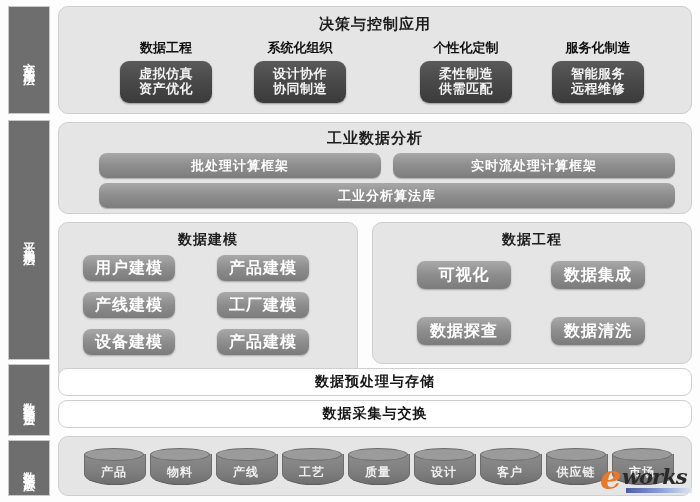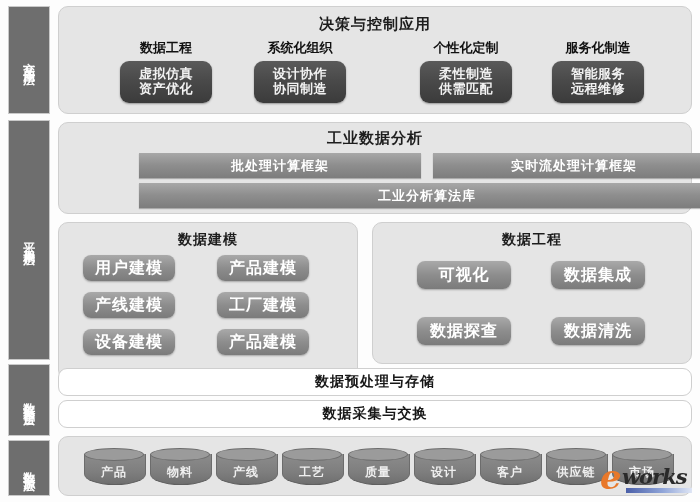--- a/index.html
+++ b/index.html
@@ -51,26 +51,26 @@
     background:linear-gradient(180deg,#5a5a5a 0%,#4a4a4a 45%,#3b3b3b 100%);
     box-shadow:0 1px 2px rgba(0,0,0,.35);
     letter-spacing:0.5px;
   }
   .dark-btn div{white-space:nowrap;}
 
   
   #ana-panel{left:58px;top:122px;width:634px;height:92px;}
   #ana-title{top:6px;font-size:15px;}
   .grey-bar{
-    position:absolute;border-radius:0;
+    position:absolute;border-radius:8px;
     background:linear-gradient(180deg,#a8a8a8 0%,#8e8e8e 48%,#7d7d7d 100%);
     color:#fff;font-size:13px;font-weight:700;
     font-family:"DejaVu Sans","Liberation Sans",sans-serif;
     display:flex;align-items:center;justify-content:center;
-    box-shadow:0 1px 1px rgba(0,0,0,.25);letter-spacing:1px;margin-left:40px;
+    box-shadow:0 1px 1px rgba(0,0,0,.25);letter-spacing:1px;
   }
   #bar-batch{left:40px;top:30px;width:282px;height:25px;}
   #bar-stream{left:334px;top:30px;width:282px;height:25px;}
   #bar-lib{left:40px;top:60px;width:576px;height:25px;}
 
   
   #model-panel{left:58px;top:222px;width:300px;height:158px;}
   #eng-panel{left:372px;top:222px;width:320px;height:142px;}
   #model-title{top:8px;}
   #eng-title{top:8px;}

